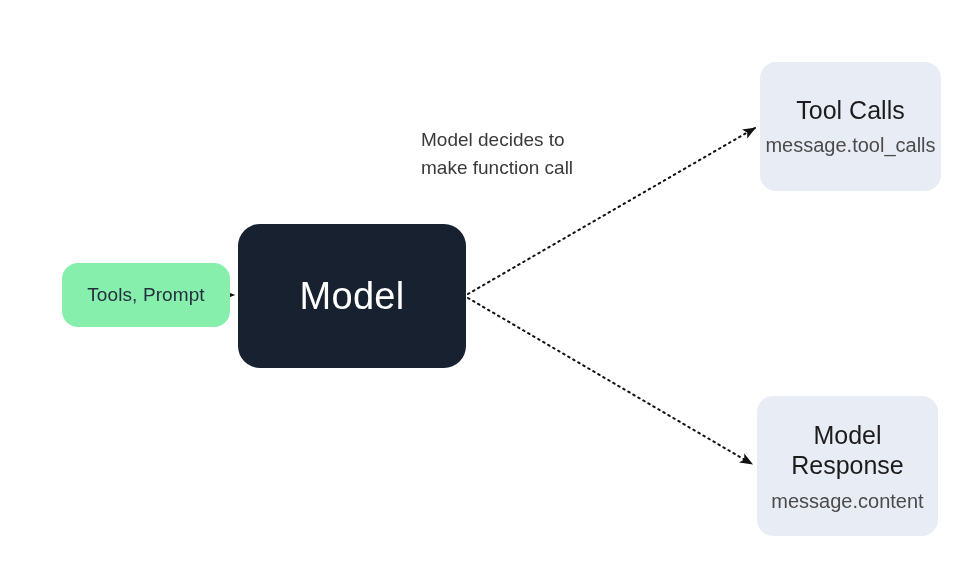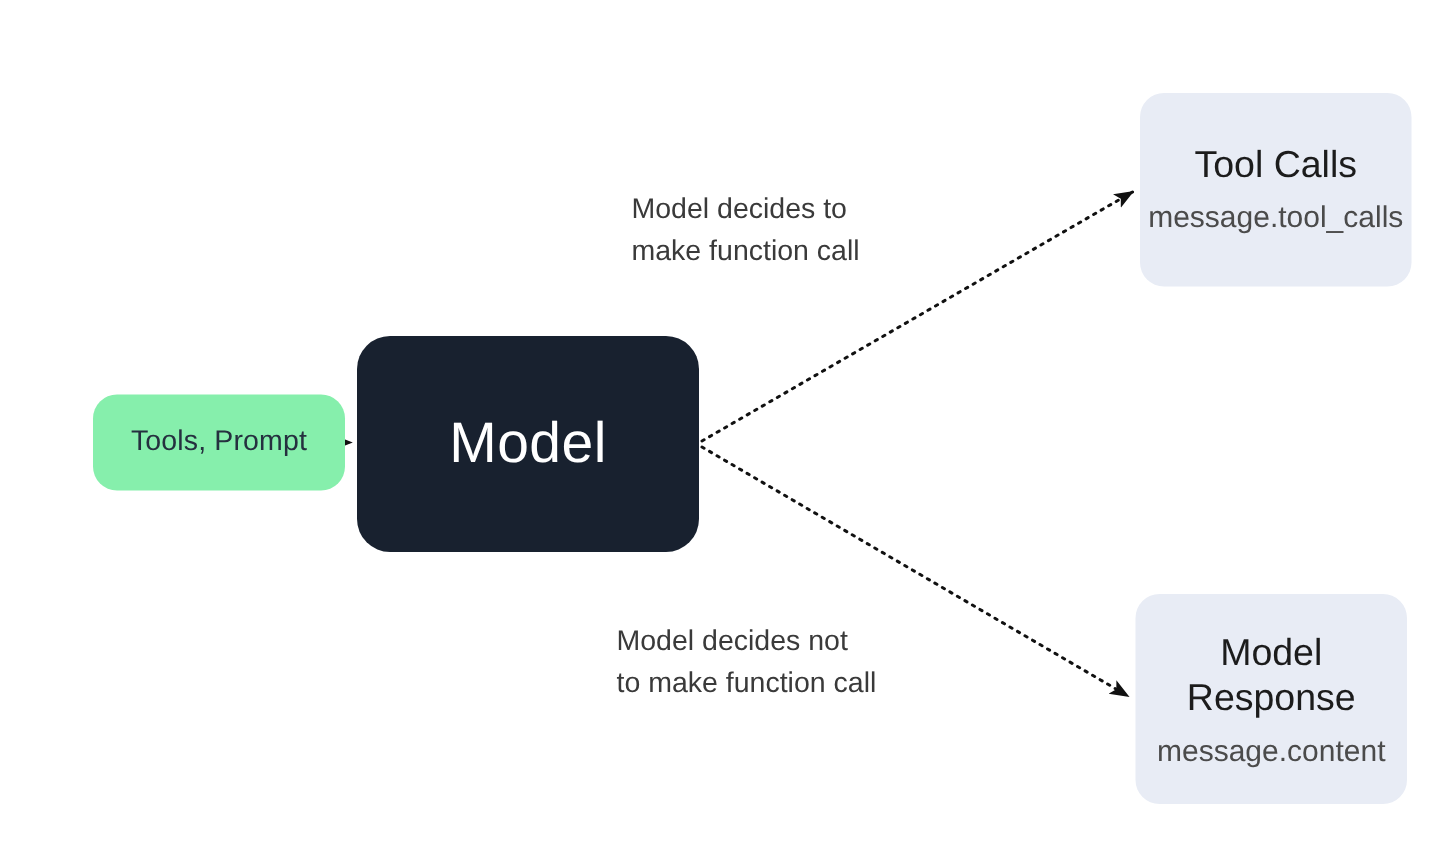--- a/index.html
+++ b/index.html
@@ -158,16 +158,14 @@
 
   <div class="node" id="node-model-response">
     <div class="node-title" style="white-space: pre-line;">Model
 Response</div>
     <div class="node-sub">message.content</div>
   </div>
 
   <div class="edge-label" id="edge-label-tool-calls">Model decides to
 make function call</div>
 
-  <div class="edge-label" id="edge-label-model-response">Model decides not
-to make function call</div>
 
 </div>
 
 </body></html>

